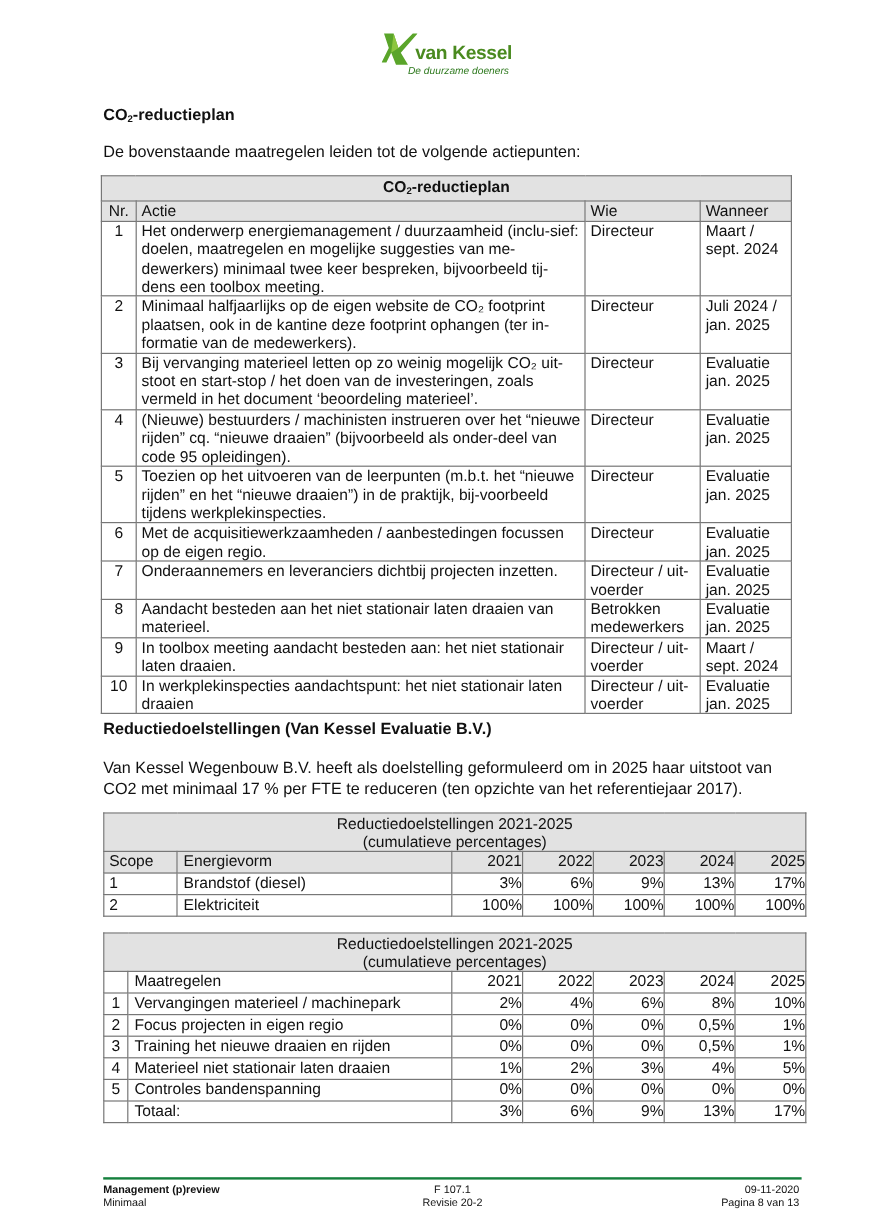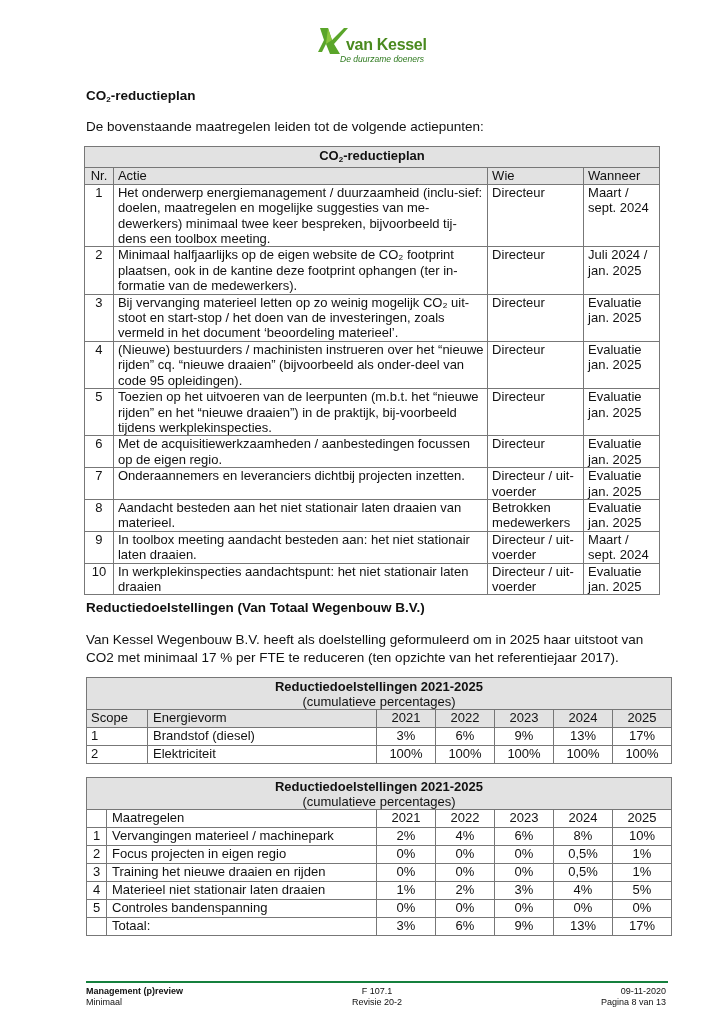--- a/index.html
+++ b/index.html
@@ -26,23 +26,23 @@
   #t1 .c-act { width: 375px; padding-left: 4px; padding-right: 3px; margin-top: 13px; }
   #t1 .c-wie { width: 96px; padding-left: 4px; }
   #t1 .c-wan { width: 76px; padding-left: 4px; }
 
   .h2 { position: absolute; left: 86px; top: 600px; font-size: 13.5px; font-weight: bold; }
   .p2 { position: absolute; left: 86px; top: 631px; width: 580px; font-size: 13.5px; line-height: 17.5px; }
 
   
   .tb { left: 86px; width: 586px; }
   .tb .title { text-align: center; line-height: 15px; padding: 1px 0 0 0; }
-  .tb .title .b { font-weight: bold; display: block; }
+  .tb .title .b { font-weight: normal; display: block; }
   .tb .hdr { font-weight: bold; }
-  .tb .yr { width: 59px; text-align: center; }
+  .tb .yr { width: 59px; text-align: right; }
   .tb td { height: 18px; }
   #t2 { top: 677px; }
   #t2 .c-scope { width: 61px; padding-left: 4px; }
   #t2 .c-en { padding-left: 5px; }
   #t3 { top: 777px; }
   #t3 .c-n { width: 20px; text-align: center; }
   #t3 .c-m { padding-left: 5px; }
   #t3 .bold { font-weight: bold; }
 
   .footer { position: absolute; left: 86px; top: 981px; width: 582px; border-top: 2px solid #15803d; font-size: 9px; line-height: 11px; padding-top: 2px; }
@@ -134,21 +134,21 @@
   </tr>
   <tr>
     <td class="c-nr">10</td>
     <td class="c-act">In werkplekinspecties aandachtspunt: het niet stationair laten draaien</td>
     <td class="c-wie">Directeur / uit-voerder</td>
     <td class="c-wan">Evaluatie jan. 2025</td>
   </tr>
 </tbody>
   </table>
 
-<div class="h2">Reductiedoelstellingen (Van Totaal Wegenbouw B.V.)</div>
+<div class="h2">Reductiedoelstellingen (Van Kessel Evaluatie B.V.)</div>
 <div class="p2">Van Kessel Wegenbouw B.V. heeft als doelstelling geformuleerd om in 2025 haar uitstoot van CO2 met minimaal 17 % per FTE te reduceren (ten opzichte van het referentiejaar 2017).</div>
 
 <table id="t2" class="tb">
   <tbody>
       <tr class="shade">
     <td class="title" colspan="7">
       <span class="b">Reductiedoelstellingen 2021-2025</span>
       <span>(cumulatieve percentages)</span>
     </td>
   </tr>

